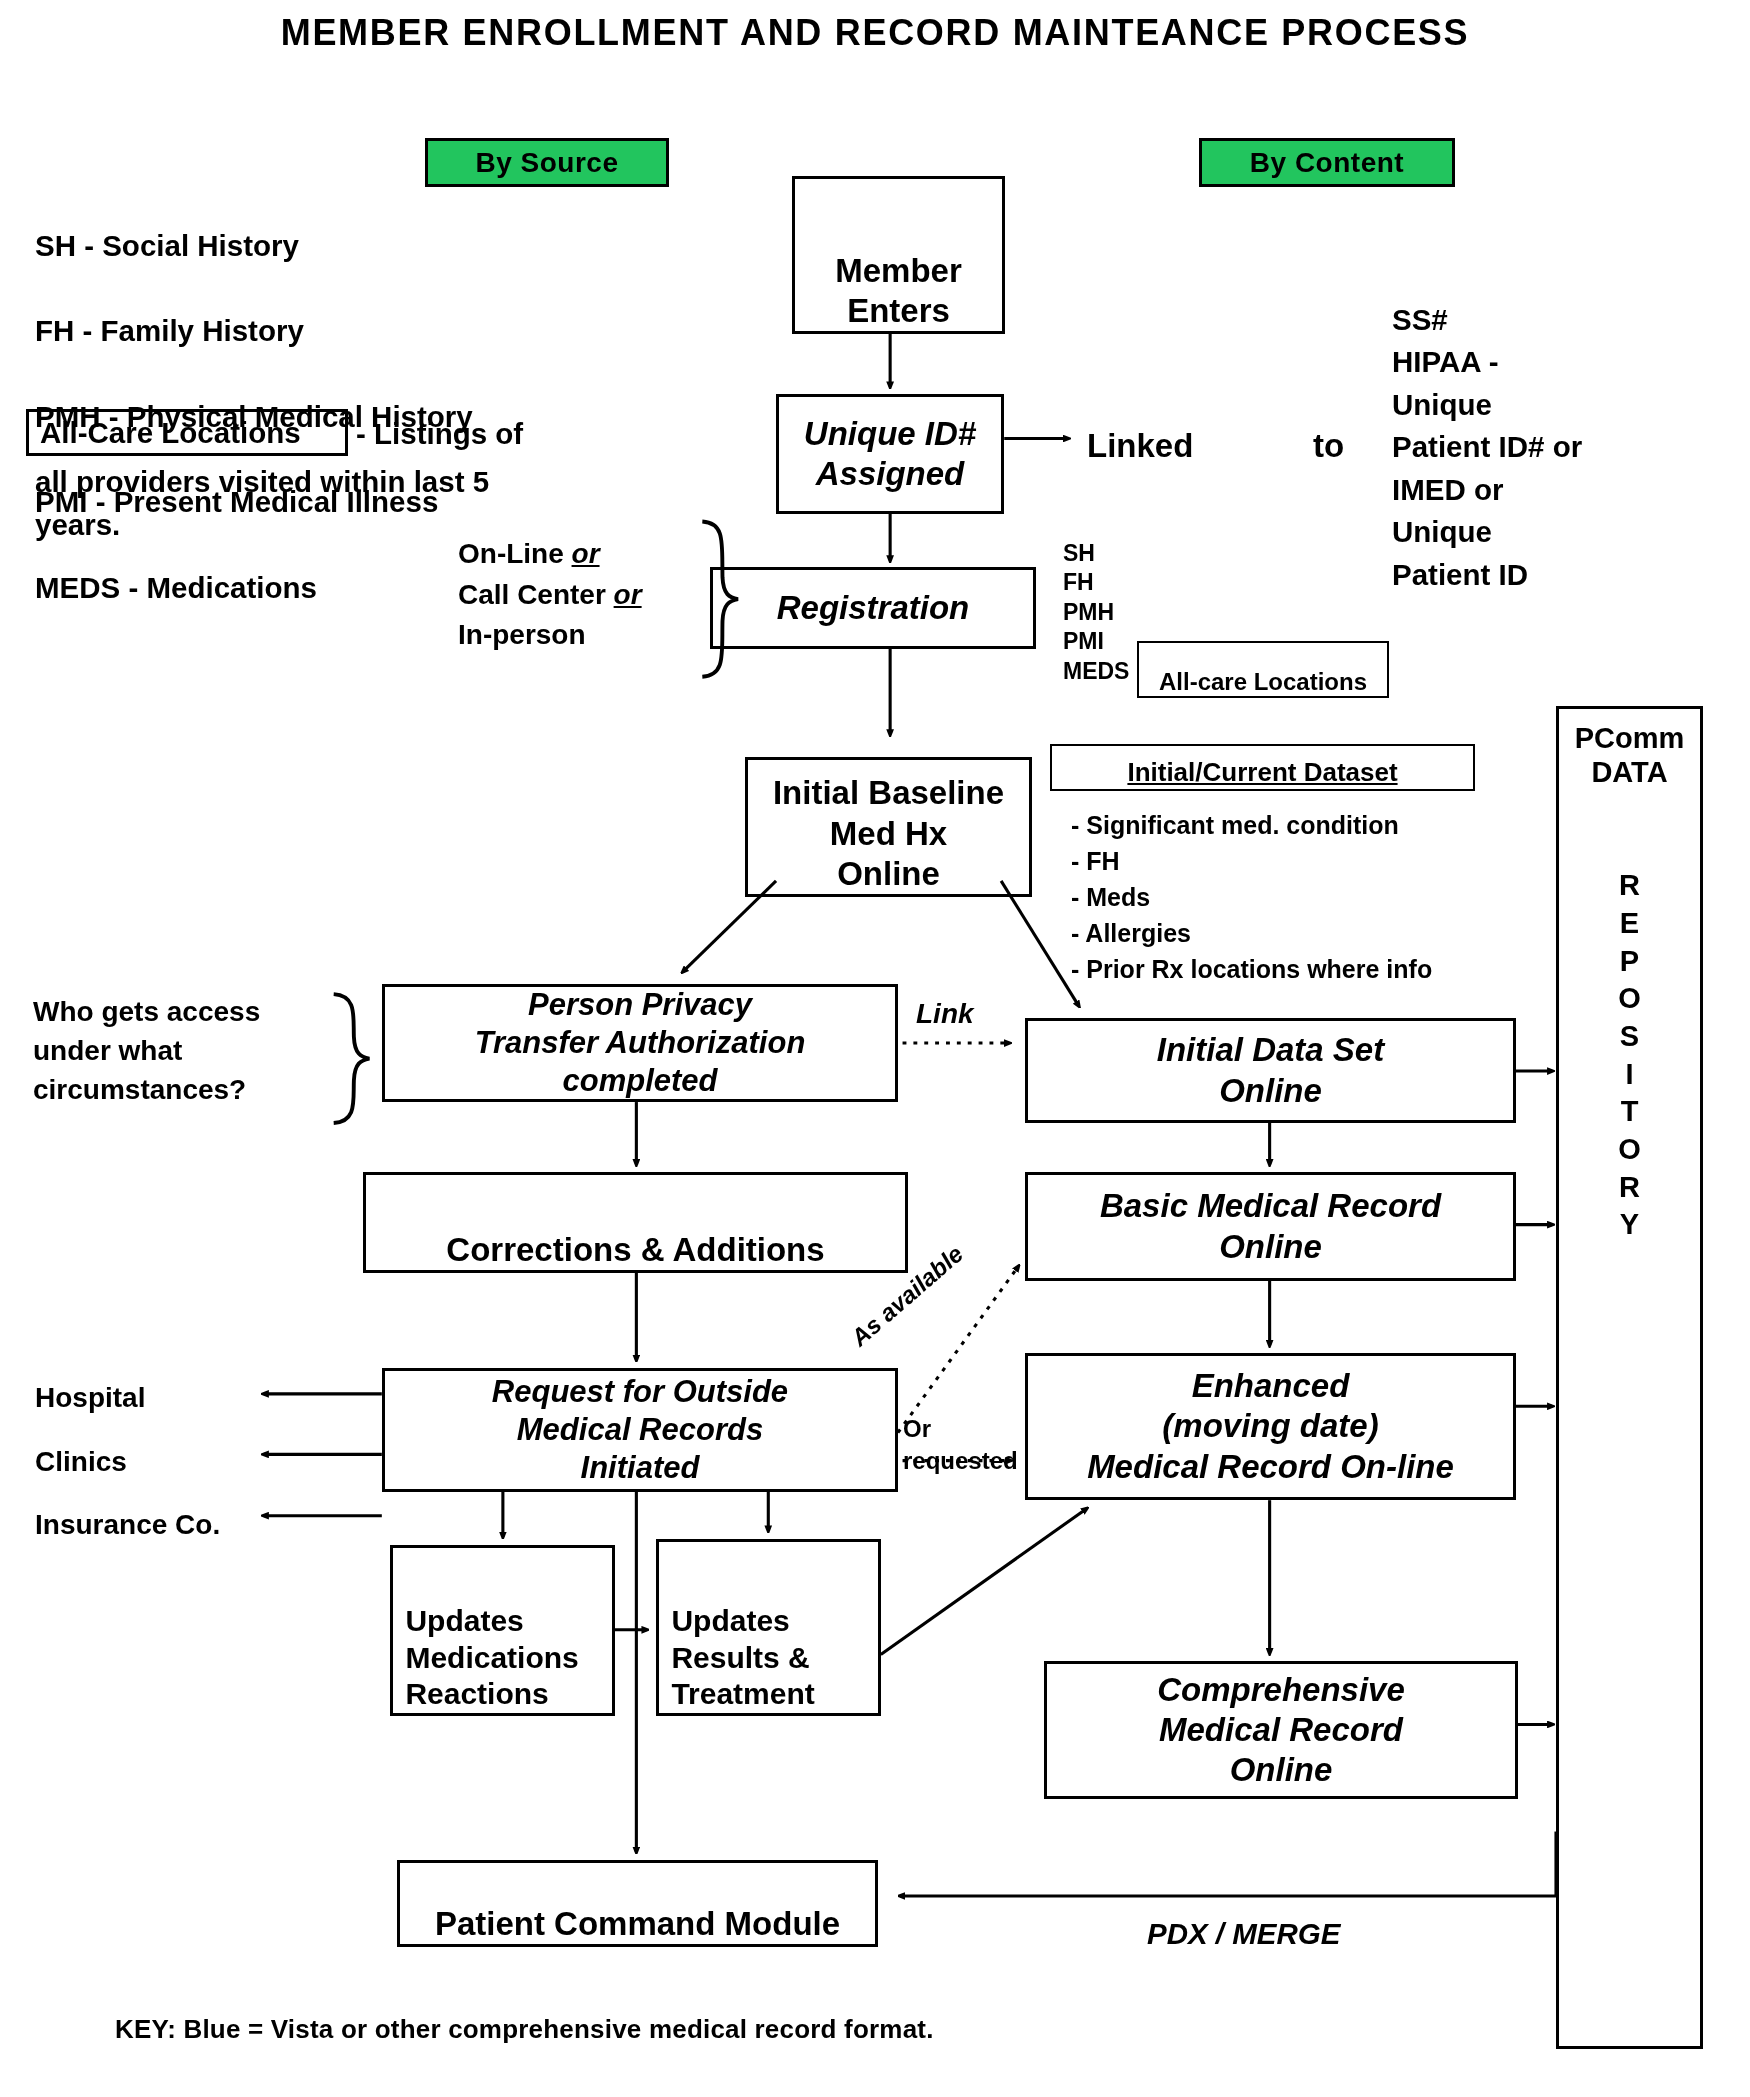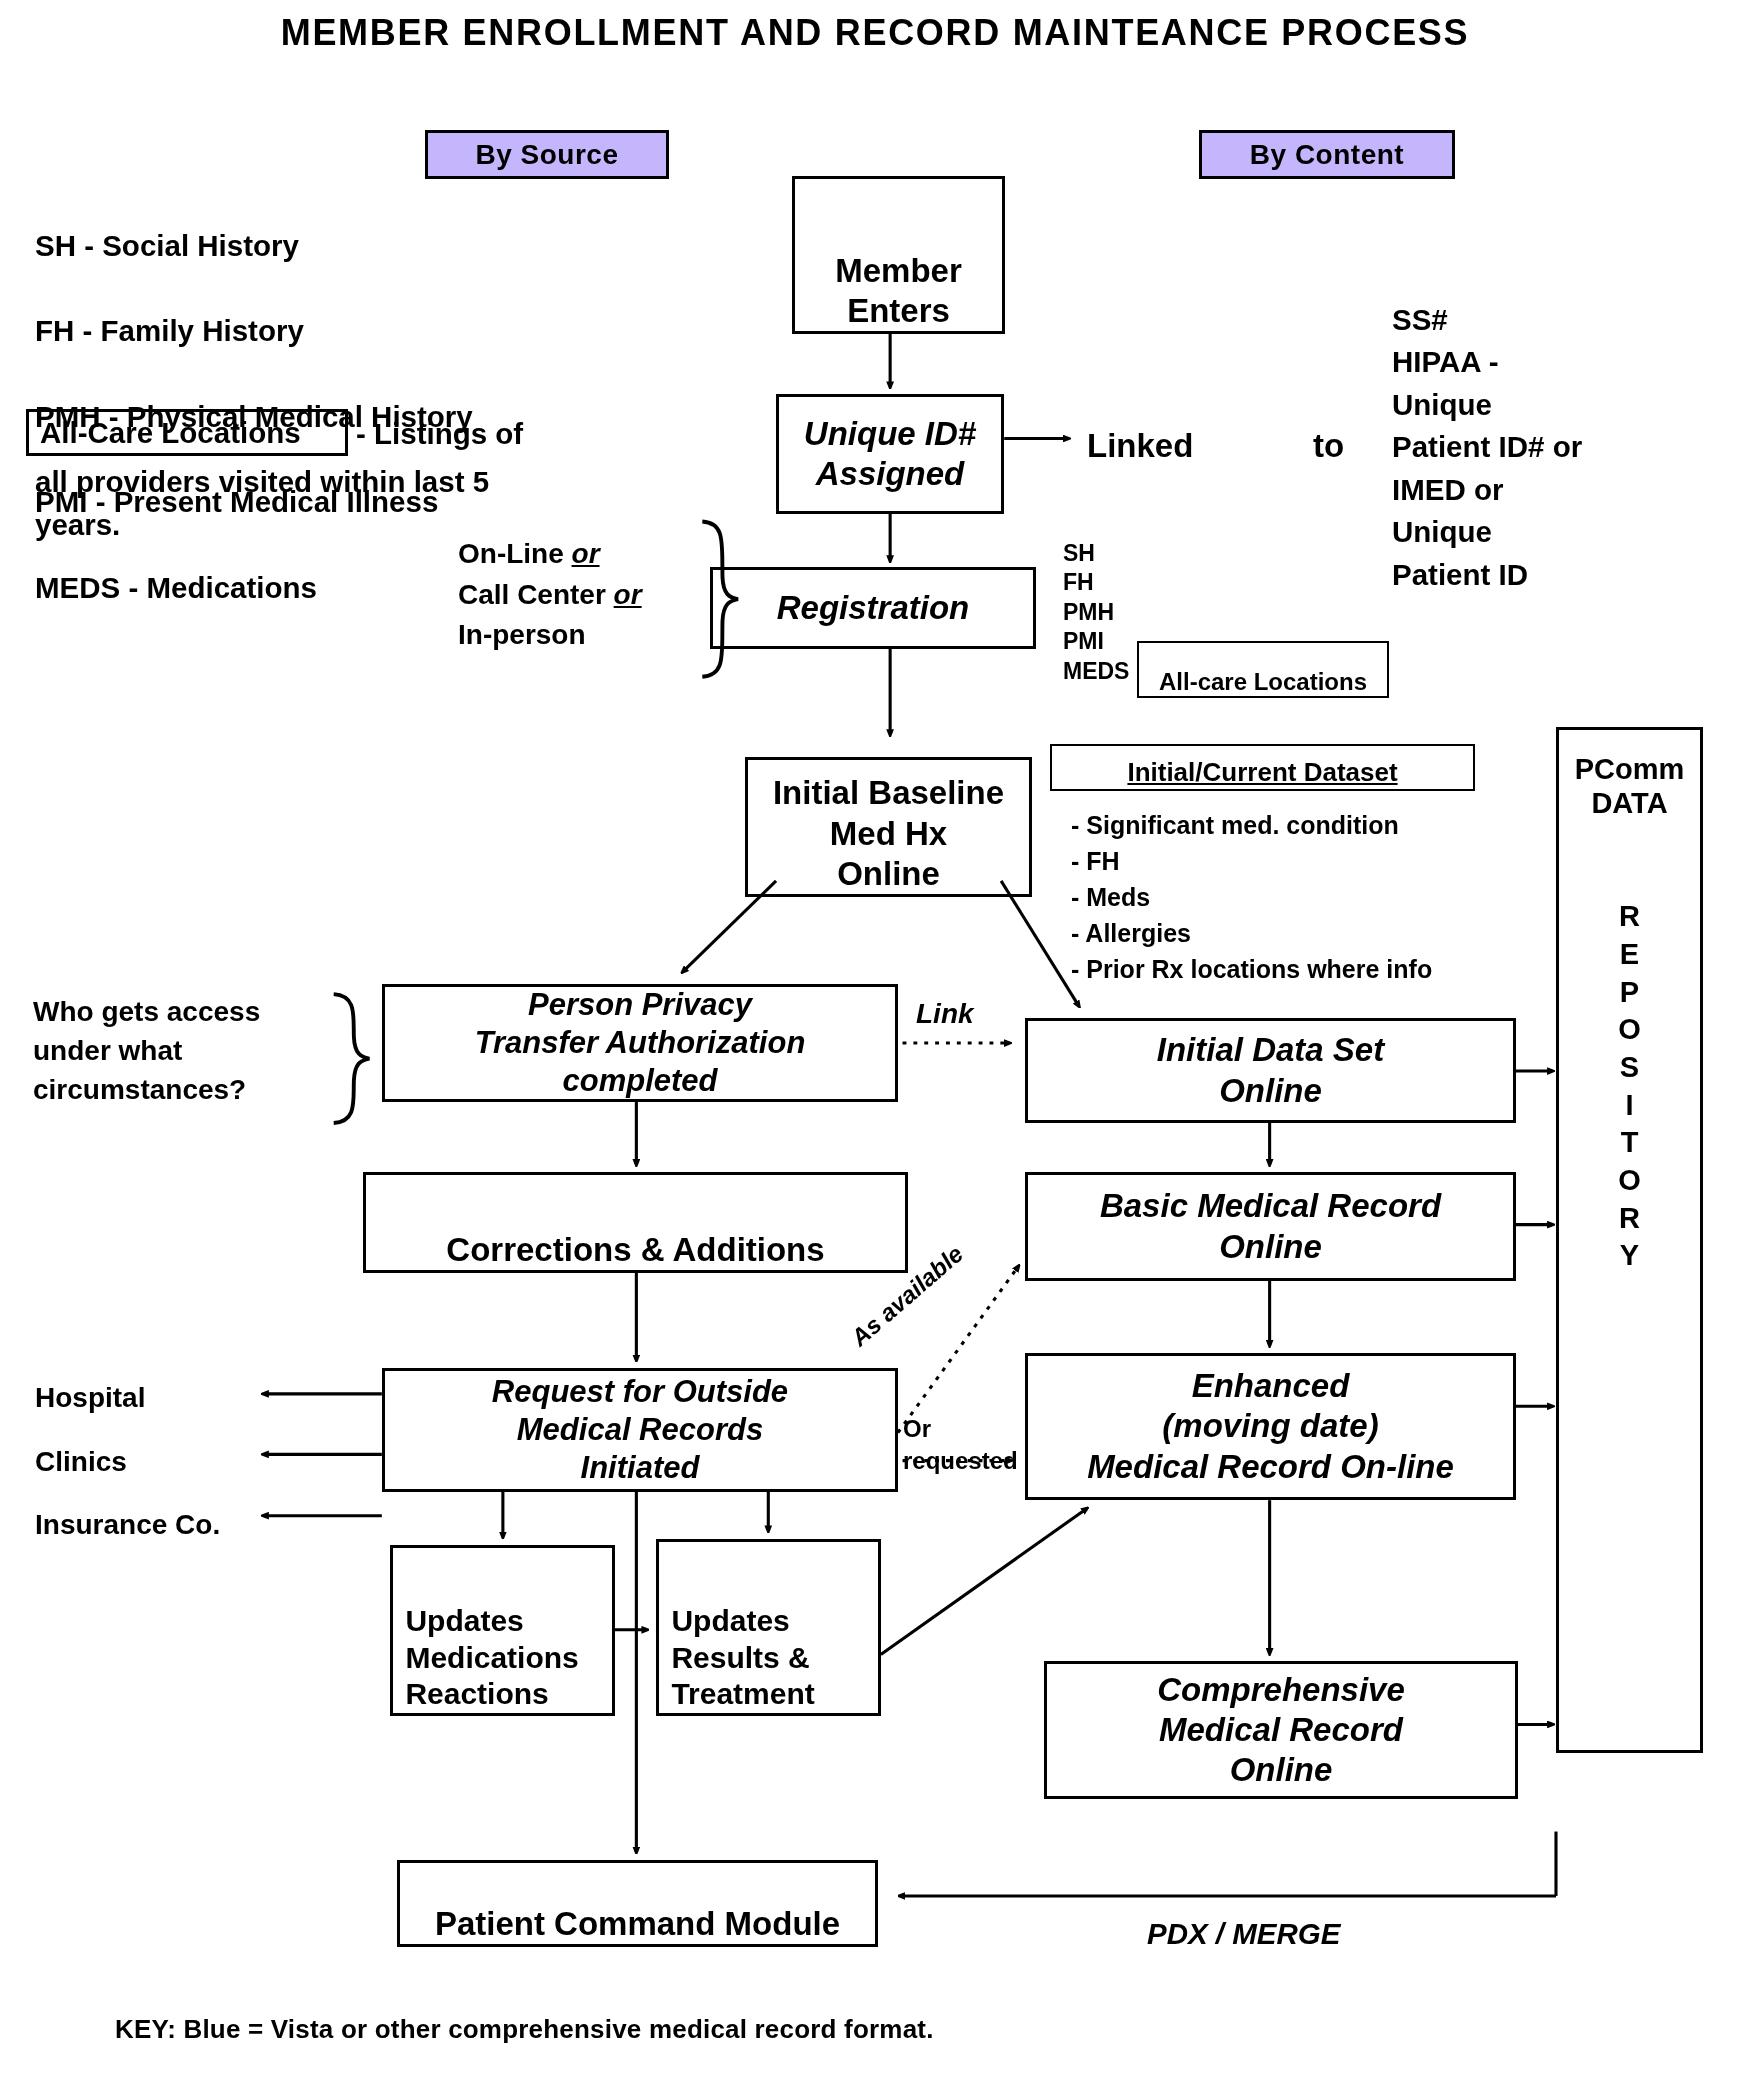--- a/index.html
+++ b/index.html
@@ -41,26 +41,27 @@
     text-align: center;
     line-height: 1.22;
   }
   .box.italic { font-style: italic; font-weight: bold; }
   .box.plain  { font-weight: bold; align-items: flex-end; }
   .thinbox { border-width: 2.3px; }
 
   
   .pill {
     border: 3.1px solid #000;
-    background: #c4b5fd;
+    background: #22c55e;
     box-sizing: border-box;
     display: flex; align-items: center; justify-content: center;
     font-weight: bold;
     font-size: 28px;
     letter-spacing: 0.5px;
+    margin-top: 8px;
   }
 
   
   .txt { font-weight: bold; line-height: 1.32; white-space: pre-line; }
 
   
   #wires { position:absolute; left:0; top:0; width:1750px; height:2097px; pointer-events:none; }
 
   
   #key-line { font-size: 26px; font-weight: bold; letter-spacing: 0.2px; text-align: center; }
@@ -152,21 +153,21 @@
   <div class="abs box plain thinbox" style="left:1050px; top:744px; width:425px; height:47px; font-size:26px;text-decoration:underline;">
     <span>Initial/Current Dataset</span>
   </div>
 
   <div class="abs txt" style="left:1071px; top:807px; width:466px; font-size:25px; line-height:1.44;">- Significant med. condition
 - FH
 - Meds
 - Allergies
 - Prior Rx locations where info</div>
 
-  <div class="abs box" style="left:1556px; top:727px; width:147px; height:1026px; display:block; padding-top:23px;">
+  <div class="abs box" style="left:1556px; top:706px; width:147px; height:1343px; display:block; padding-top:13px;">
     <div style="text-align:center; font-size:29px; font-weight:bold; white-space:pre-line; line-height:1.16;">PComm
 DATA</div>
     <div class="vstack" style="margin-top:78px; font-size:29px;">
       <span>R</span>
       <span>E</span>
       <span>P</span>
       <span>O</span>
       <span>S</span>
       <span>I</span>
       <span>T</span>

